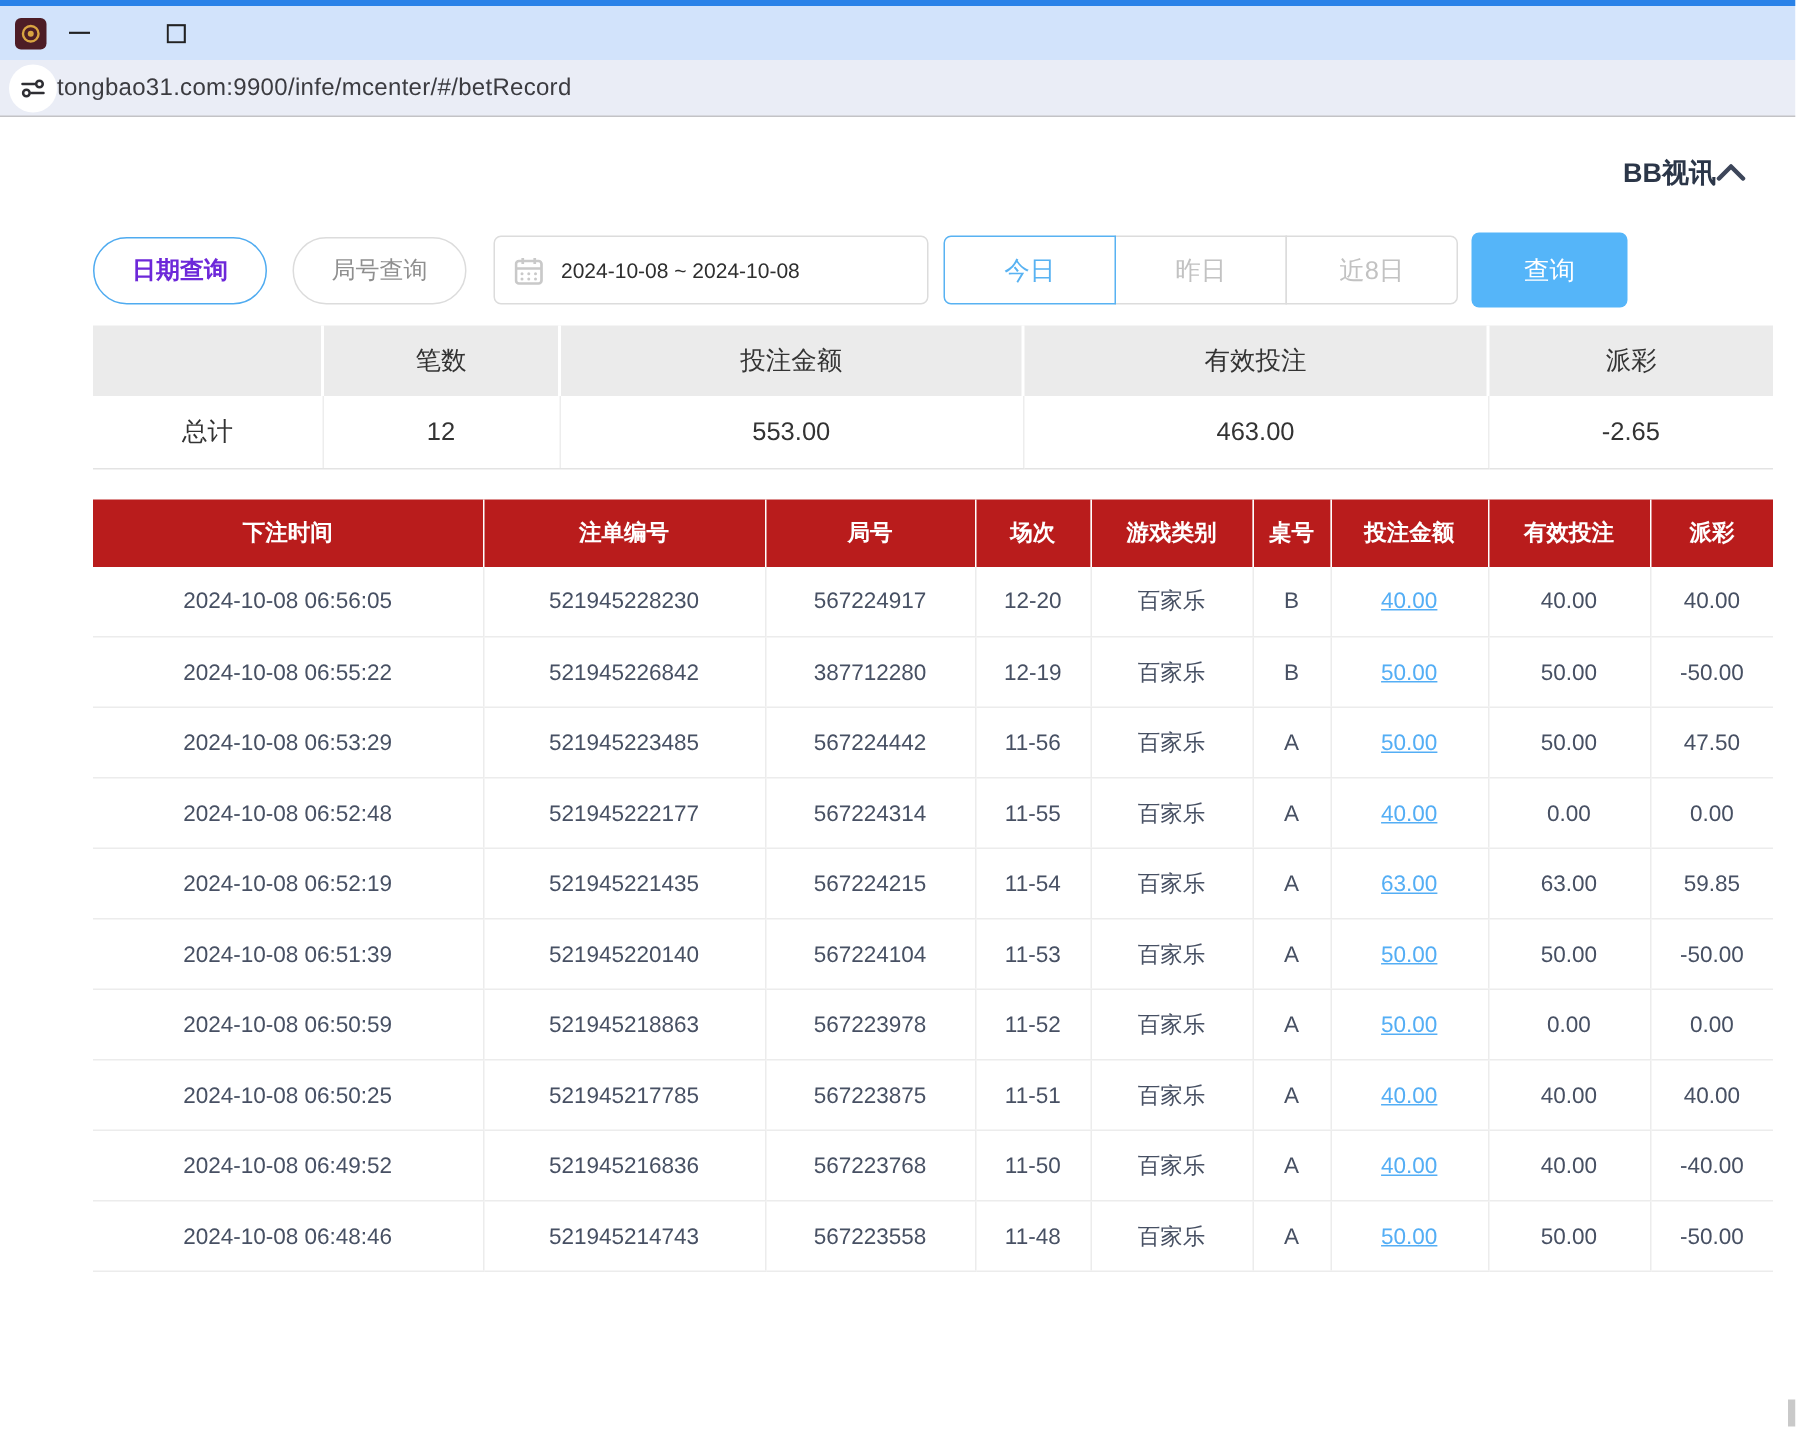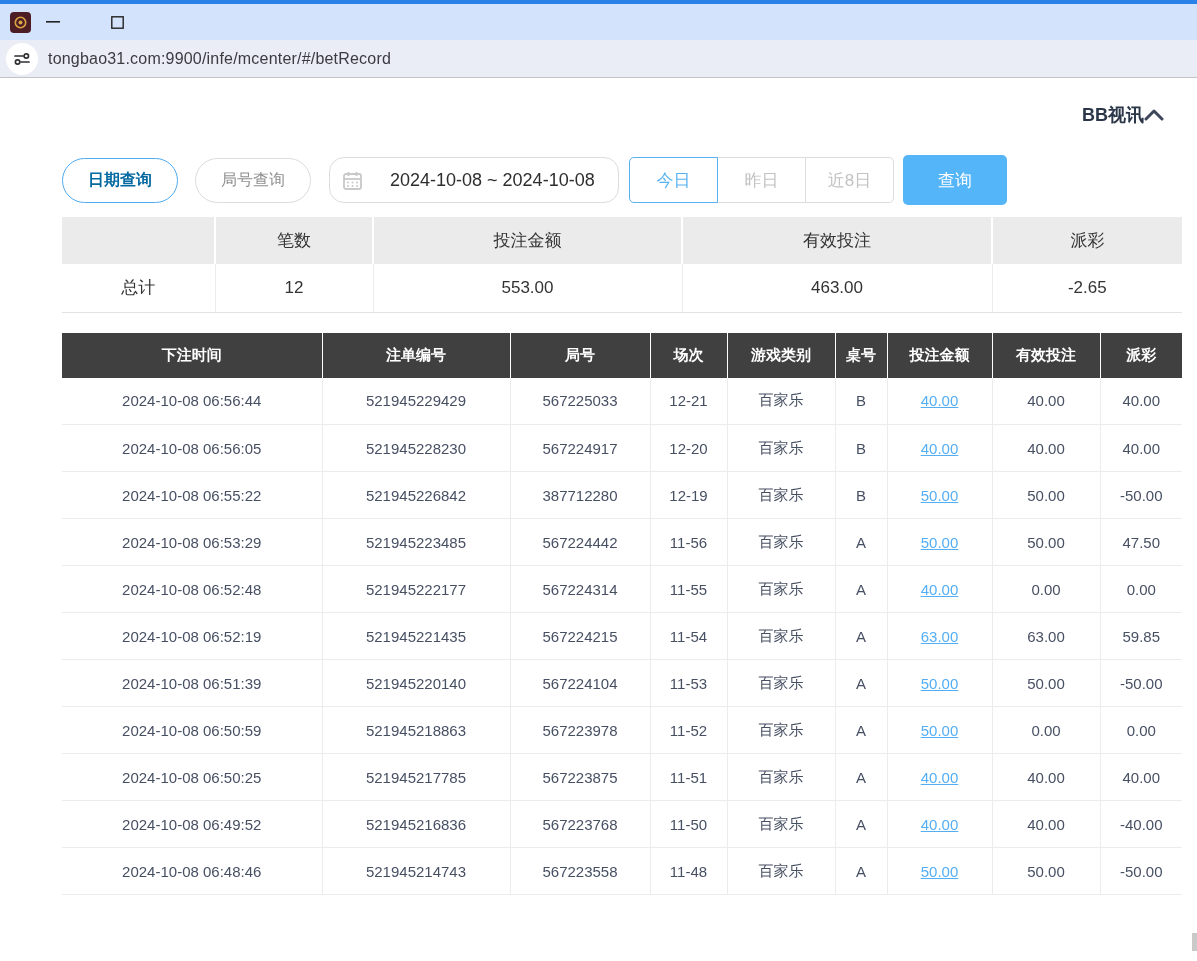--- a/index.html
+++ b/index.html
@@ -15,44 +15,44 @@
   }
   .favicon {
     width:21px; height:21px; border-radius:4px; background:#4d1d26;
     display:inline-flex; align-items:center; justify-content:center; margin-right:9px;
   }
   .titlebar .title { font-size:13.5px; color:#1c1c1c; flex:1; }
   .win-controls { display:flex; align-items:center; gap:38px; padding-right:0; }
   .win-btn { width:26px; height:26px; display:flex; align-items:center; justify-content:center; cursor:default; }
   .urlbar {
     height:38px; background:#eaedf6; border-bottom:1px solid #c3c3c6;
-    display:flex; align-items:center; padding:0 6px; gap:10px;
+    display:flex; align-items:center; padding:0 6px; 
   }
   .tune-wrap { width:32px; height:32px; border-radius:50%; background:#fff; display:flex; align-items:center; justify-content:center; }
   .url-text { font-size:16px; color:#3b3b40; letter-spacing:.2px; }
   
   .content { padding:0 15px 0 62px; width:1197px; }
   .section-header { margin-top:25px; display:flex; align-items:center; justify-content:flex-end; width:1120px; }
   .section-header h1 { font-size:18px; font-weight:bold; color:#2b3648; }
   .chevron { cursor:pointer; display:flex; margin-right:18px; }
   .filter-row { margin-top:28px; display:flex; align-items:center; width:1120px; }
   button { font-family:inherit; background:#fff; cursor:pointer; }
   .pill {
     height:45px; padding:0 25px; border-radius:23px; font-size:16px;
     border:1px solid #dcdcdc; color:#8f8f8f;
   }
-  .pill.active { border:1px solid #4fabf0; color:#0369a1; font-weight:bold; }
+  .pill.active { border:1px solid #4fabf0; color:#6d28d9; font-weight:bold; }
   .pill + .pill { margin-left:17px; }
   .datebox {
-    margin-left:18px; width:290px; height:46px; border:1px solid #dcdcdc; border-radius:15px;
-    display:flex; align-items:center; padding:0 13px; gap:28px; font-size:18px; color:#2e2e2e; cursor:pointer;
+    margin-left:18px; width:290px; height:46px; border:1px solid #dcdcdc; border-radius:5px;
+    display:flex; align-items:center; padding:0 13px; gap:12px; font-size:14px; color:#2e2e2e; cursor:pointer;
   }
   .btn-group { margin-left:10px; display:flex; height:46px; }
   .btn-group button {
-    width:89px; border:1px solid #dcdcdc; font-size:17px; color:#c2c2c2; margin-left:-1px; position:relative;
+    width:115px; border:1px solid #dcdcdc; font-size:17px; color:#c2c2c2; margin-left:-1px; position:relative;
   }
   .btn-group button:first-child { border-radius:5px 0 0 5px; margin-left:0; }
   .btn-group button:last-child { border-radius:0 5px 5px 0; }
   .btn-group button.active { border-color:#58b2f2; color:#58b2f2; z-index:1; }
   .search-btn {
     margin-left:9px; width:104px; height:50px; background:#55b5f9; color:#fff;
     border:none; border-radius:5px; font-size:17px;
   }
   
   table { border-collapse:collapse; width:1120px; table-layout:fixed; }
@@ -62,21 +62,21 @@
     border-left:2px solid #fff; text-align:center;
   }
   .summary th:first-child { border-left:none; }
   .summary td {
     height:48px; text-align:center; font-size:17px; color:#333;
     border-bottom:1px solid #e3e3e3; border-left:1px solid #ededed;
   }
   .summary td:first-child { border-left:none; }
   .records { margin-top:20px; }
   .records th {
-    background:#404040; color:#fff; font-weight:bold; font-size:15px; height:45px;
+    background:#b91c1c; color:#fff; font-weight:bold; font-size:15px; height:45px;
     border-left:1px solid #fff; text-align:center;
   }
   .records th:first-child { border-left:none; }
   .records td {
     height:47px; text-align:center; font-size:15px; color:#47506162; color:#475063;
     border-bottom:1px solid #ececec; border-left:1px solid #ececec;
   }
   .records td:first-child { border-left:none; }
   .bet-link { color:#54aef5; text-decoration:underline; cursor:pointer; }
   .neg { color:#f5515f; }
@@ -208,31 +208,20 @@
         <th>场次</th>
         <th>游戏类别</th>
         <th>桌号</th>
         <th>投注金额</th>
         <th>有效投注</th>
         <th>派彩</th>
       </tr>
     </thead>
     <tbody>
         <tr>
-          <td>2024-10-08 06:56:44</td>
-          <td>521945229429</td>
-          <td>567225033</td>
-          <td>12-21</td>
-          <td>百家乐</td>
-          <td>B</td>
-          <td><a class="bet-link">40.00</a></td>
-          <td>40.00</td>
-          <td>40.00</td>
-        </tr>
-        <tr>
           <td>2024-10-08 06:56:05</td>
           <td>521945228230</td>
           <td>567224917</td>
           <td>12-20</td>
           <td>百家乐</td>
           <td>B</td>
           <td><a class="bet-link">40.00</a></td>
           <td>40.00</td>
           <td>40.00</td>
         </tr>

